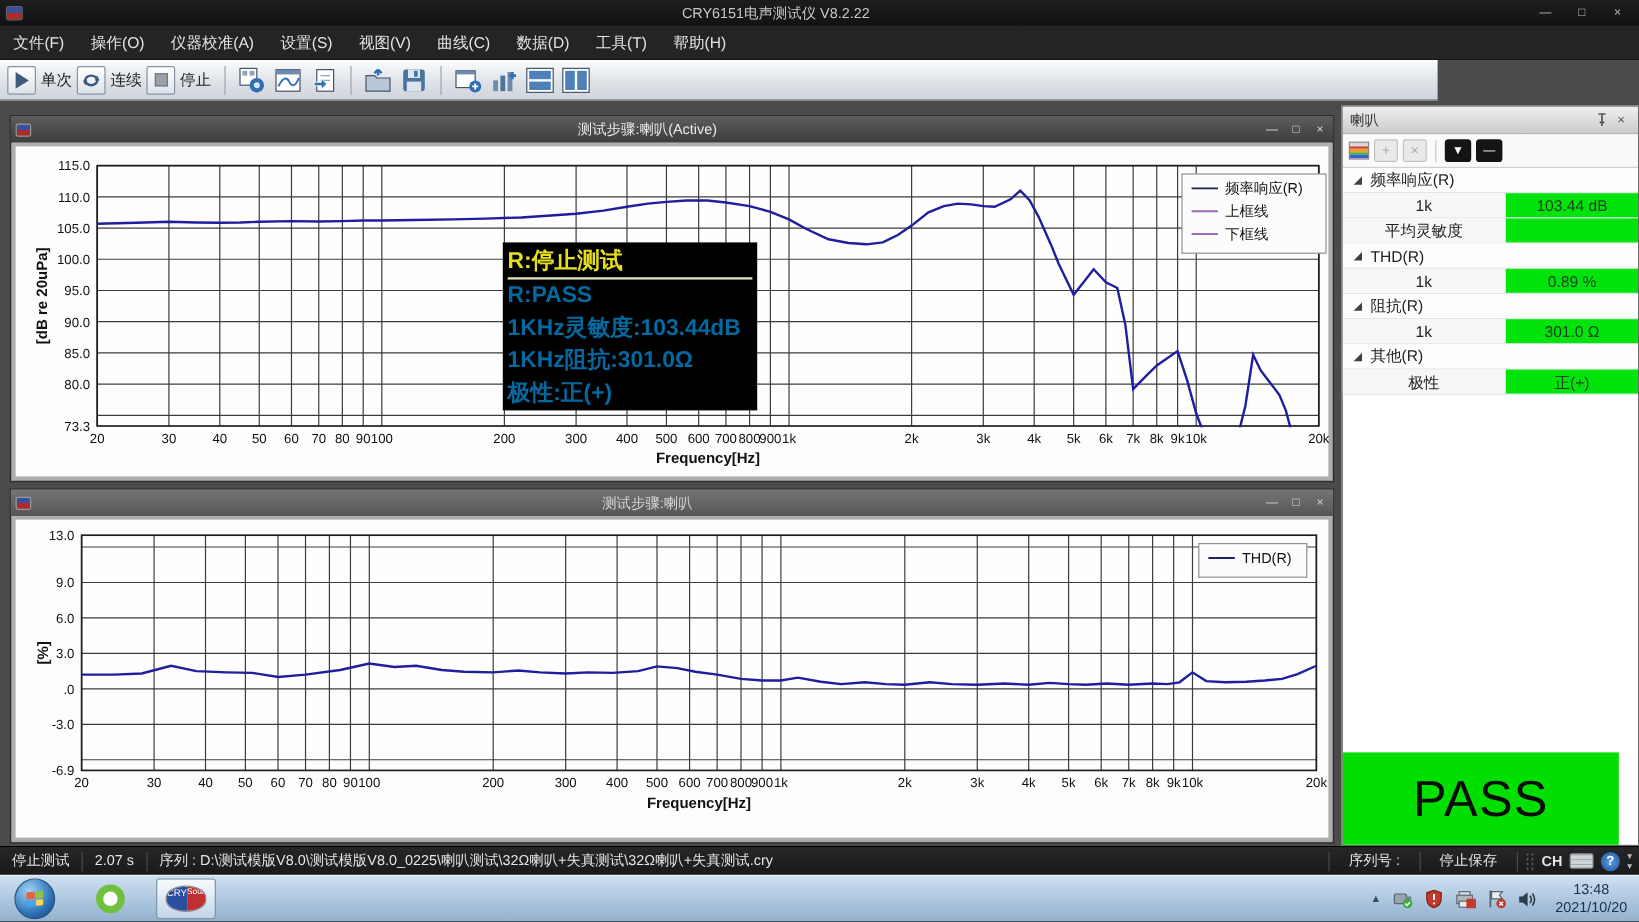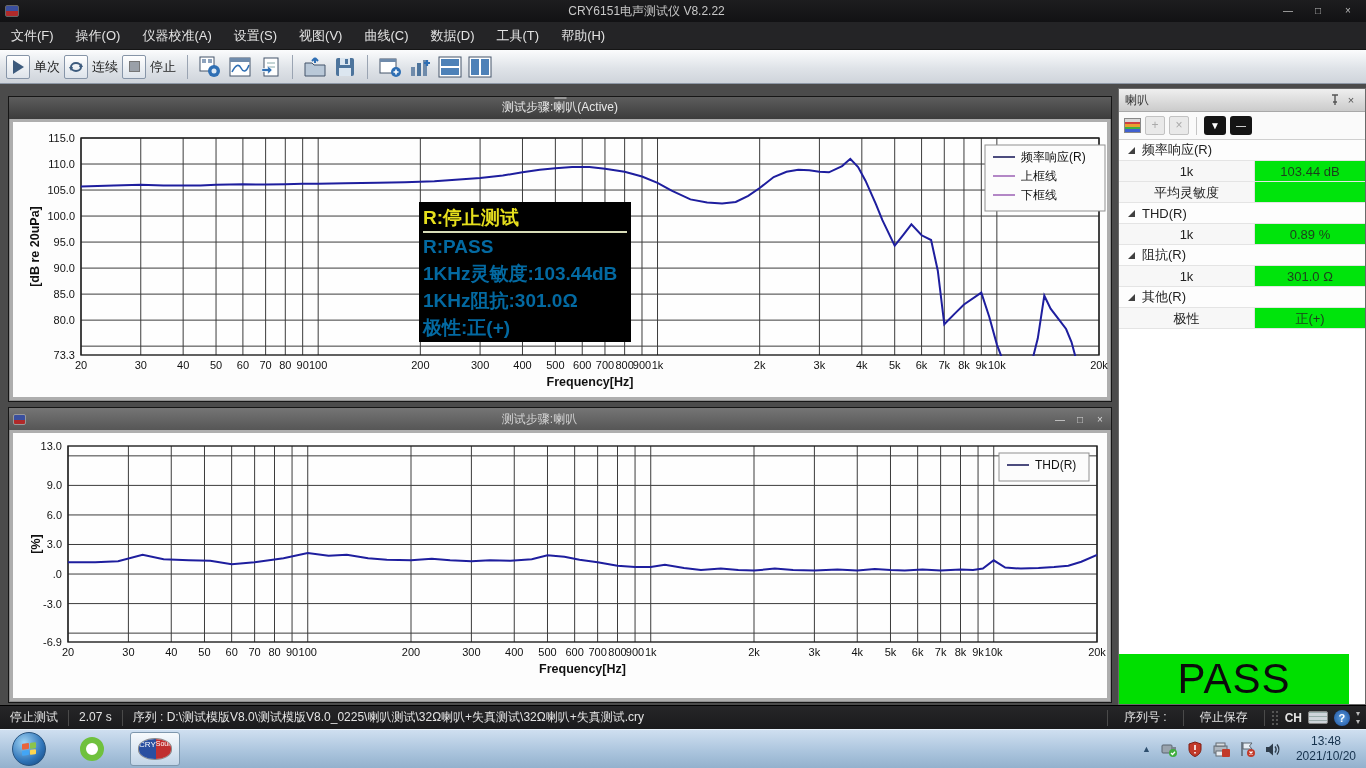--- a/index.html
+++ b/index.html
@@ -13,36 +13,36 @@
   .app-icon { width:14px; height:12px; margin-left:5px; border-radius:2px;
     background:linear-gradient(#3a4f9e 50%,#b02a2a 50%); border:1px solid #666; }
   .app-title { flex:1; text-align:center; color:#c8c8c8; font-size:12px; }
   .win-controls { display:flex; gap:2px; margin-right:4px; }
   .win-btn { width:28px; height:16px; color:#bbb; font-size:10px; line-height:16px;
     text-align:center; }
   .menubar { position:absolute; left:0; top:22px; width:1366px; height:28px;
     background:#242426; border-bottom:1px solid #151515; display:flex; align-items:center; }
   .menu-item { color:#e3e3e3; font-size:13px; padding:4px 11px; line-height:28px; }
 
-  .toolbar { position:absolute; left:0; top:50px; width:1366px; height:34px;
+  .toolbar { position:absolute; left:0; top:50px; width:1198px; height:34px;
     background:linear-gradient(#fbfcfd,#dfe3e8 55%,#cfd4db);
     border-bottom:1px solid #8e98a6; display:flex; align-items:center; padding-left:6px; }
   .tb-btn { display:flex; align-items:center; gap:4px; margin-right:4px; }
   .tb-box { width:24px; height:24px; border:1px solid #8795a8; border-radius:2px;
     background:linear-gradient(#fff,#dde3ea); display:flex; align-items:center; justify-content:center; }
   .tb-label { font-size:13px; color:#222; }
   .tb-sep { width:1px; height:24px; background:#9aa4b2; margin:0 7px; }
   .play-tri { width:0; height:0; border-left:11px solid #3d5b7d; border-top:7px solid transparent; border-bottom:7px solid transparent; }
   .stop-sq { width:11px; height:11px; background:#9aa0a8; border:1px solid #777; }
   .tb-icon { width:26px; height:26px; display:flex; align-items:center; justify-content:center; margin:0 2px; }
 
   
   .mdi { position:absolute; border:1px solid #161616; background:#8f8f8f; }
   .mdi-titlebar { height:22px; display:flex; align-items:center; padding:0 4px; }
-  .mdi-titlebar.active { background:linear-gradient(#5d5d5d,#3c3c3c);flex-direction:column; }
+  .mdi-titlebar.active { background:linear-gradient(#5d5d5d,#3c3c3c); }
   .mdi-titlebar.inactive { background:linear-gradient(#757575,#565656); }
   .mdi-ico { width:13px; height:11px; border-radius:2px; background:linear-gradient(#3a4f9e 50%,#b02a2a 50%); border:1px solid #999; }
   .mdi-title { flex:1; text-align:center; font-size:12px; color:#e9e9e9; }
   .mdi-titlebar.inactive .mdi-title { color:#d5d5d5; }
   .mdi-ctl { display:flex; gap:6px; color:#d7d7d7; font-size:10px; }
   .mdi-ctl span { width:14px; text-align:center; }
   .mdi-content { position:absolute; left:1px; right:1px; top:22px; bottom:1px;
     border:3px solid #aeaeae; background:#fdfdfd; }
   svg text.tick { font-size:11px; fill:#111; font-family:"Liberation Sans","DejaVu Sans",sans-serif; }
   svg text.axis-label { font-size:12.5px; font-weight:bold; fill:#111; font-family:"Liberation Sans","DejaVu Sans",sans-serif; }
@@ -70,21 +70,21 @@
   .ptb-black { width:22px; height:19px; border-radius:3px; background:#141414; color:#fff;
     font-size:10px; line-height:19px; text-align:center; }
   .tree { font-size:13px; color:#222; }
   .tree-group { display:flex; align-items:center; height:21px; background:#fdfdfd;
     border-bottom:1px solid #e4e4e4; padding-left:9px; gap:7px; }
   .tri-exp { width:0; height:0; border-bottom:7px solid #404040; border-left:7px solid transparent; }
   .tree-row { display:flex; height:21px; border-bottom:1px solid #e4e4e4; }
   .tree-name { width:136px; background:#f7f7f7; border-right:1px solid #e0e0e0;
     text-align:center; line-height:21px; }
   .tree-val { flex:1; text-align:center; line-height:21px; color:#1d3d1d; }
-  .pass-box { position:absolute; left:0; right:16px; bottom:0; height:50px;
+  .pass-box { position:absolute; left:0; right:16px; bottom:0; height:77px;
     display:flex; align-items:center; justify-content:center; }
   .pass-text { font-size:42px; color:#0b0b0b; letter-spacing:1px; }
 
   
   .statusbar { position:absolute; left:0; top:705px; width:1366px; height:24px;
     background:linear-gradient(#262628,#1a1a1c); color:#e4e4e4; font-size:12px;
     display:flex; align-items:center; border-top:1px solid #000; }
   .sb-seg { padding:0 10px; line-height:23px; white-space:nowrap; }
   .sb-sep { width:1px; height:16px; background:#4a4a4a; }
   .sb-right { margin-left:auto; display:flex; align-items:center; gap:6px; padding-right:6px; }

